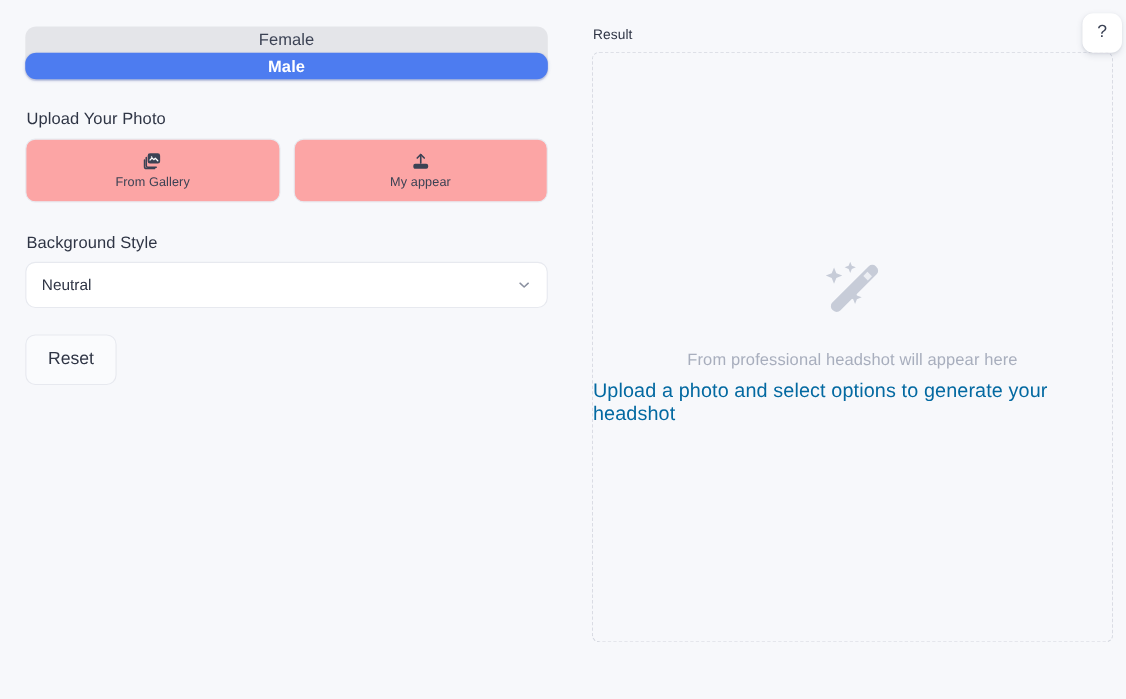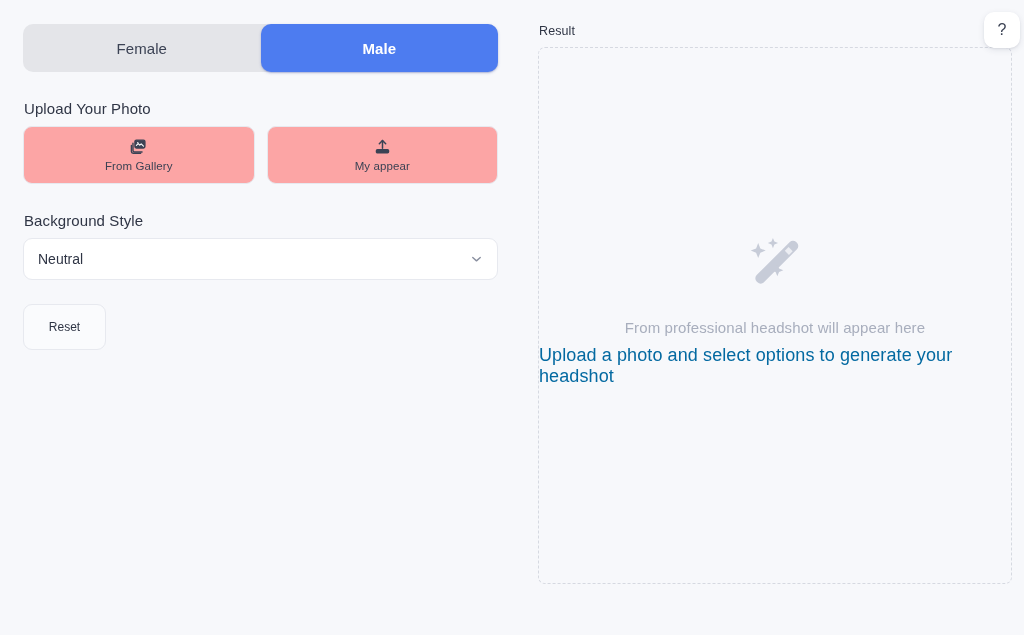--- a/index.html
+++ b/index.html
@@ -30,20 +30,21 @@
   }
 
   
   .gender-toggle {
     position: relative;
     display: flex;
     width: 475px;
     height: 48px;
     background: #e4e5e9;
     border-radius: 10px;
+    flex-direction: column;
   }
   .gender-opt {
     flex: 1 1 50%;
     display: flex;
     align-items: center;
     justify-content: center;
     font-size: 15px;
     color: #3b4254;
     border-radius: 10px;
     cursor: pointer;
@@ -146,21 +147,21 @@
     cursor: pointer;
     letter-spacing: .1px;
   }
   .reset-btn {
     width: 83px;
     height: 46px;
     border: 1px solid #e7e9ef;
     border-radius: 9px;
     background: #fafbfd;
     color: #2f3545;
-    font-size: 12px;
+    font-size: 16px;
     font-family: "Liberation Sans", sans-serif;
     cursor: pointer;
     display: flex;
     align-items: center;
     justify-content: center;
   }
 
   
   .right-panel {
     position: absolute;

